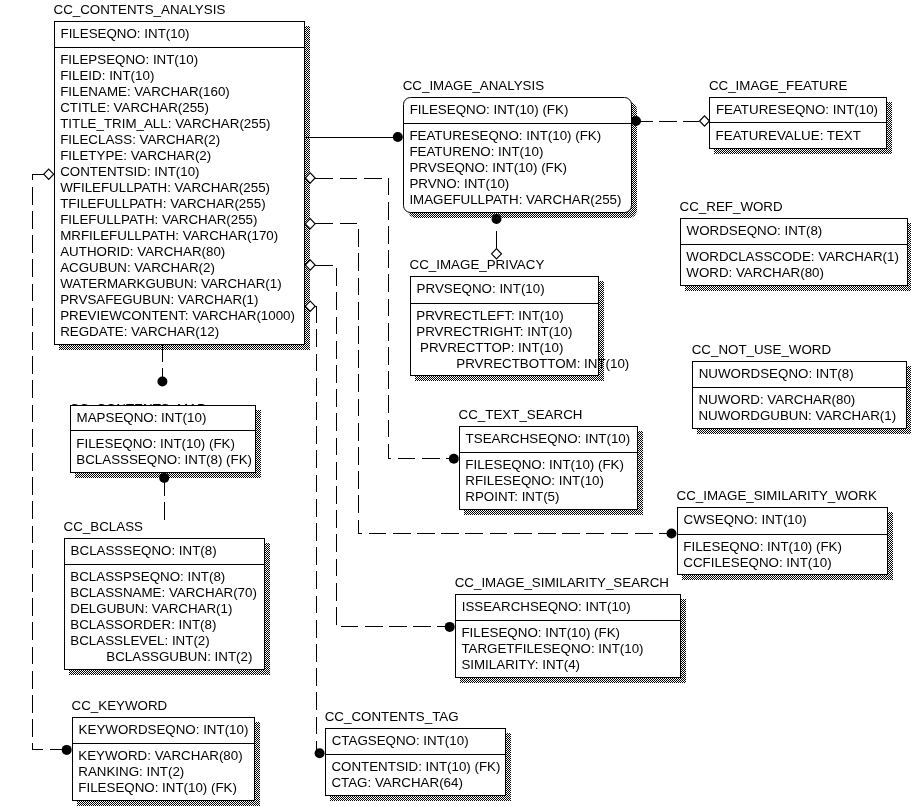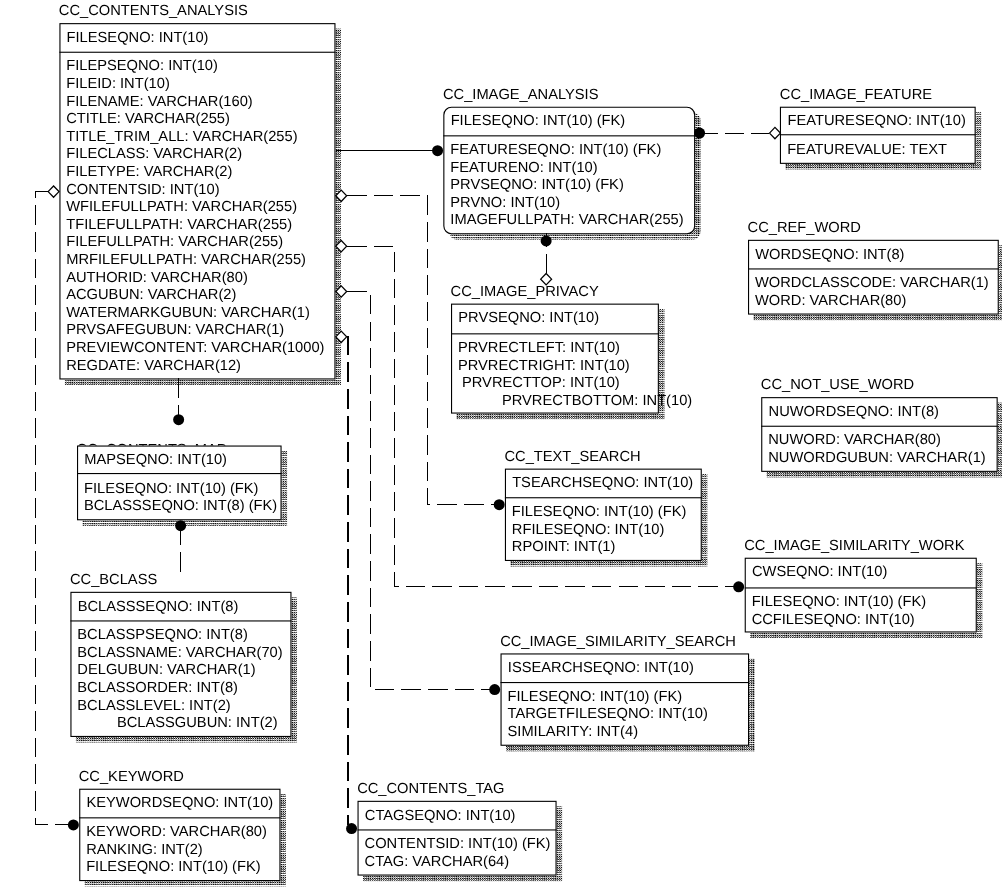--- a/index.html
+++ b/index.html
@@ -82,21 +82,21 @@
       <div class="erow" style="left: 60.2px; top: 67.7px;">FILEID: INT(10)</div>
       <div class="erow" style="left: 60.2px; top: 83.7px;">FILENAME: VARCHAR(160)</div>
       <div class="erow" style="left: 60.2px; top: 99.7px;">CTITLE: VARCHAR(255)</div>
       <div class="erow" style="left: 60.2px; top: 115.7px;">TITLE_TRIM_ALL: VARCHAR(255)</div>
       <div class="erow" style="left: 60.2px; top: 131.7px;">FILECLASS: VARCHAR(2)</div>
       <div class="erow" style="left: 60.2px; top: 147.7px;">FILETYPE: VARCHAR(2)</div>
       <div class="erow" style="left: 60.2px; top: 163.7px;">CONTENTSID: INT(10)</div>
       <div class="erow" style="left: 60.2px; top: 179.7px;">WFILEFULLPATH: VARCHAR(255)</div>
       <div class="erow" style="left: 60.2px; top: 195.7px;">TFILEFULLPATH: VARCHAR(255)</div>
       <div class="erow" style="left: 60.2px; top: 211.7px;">FILEFULLPATH: VARCHAR(255)</div>
-      <div class="erow" style="left: 60.2px; top: 227.7px;">MRFILEFULLPATH: VARCHAR(255)</div>
+      <div class="erow" style="left: 60.2px; top: 227.7px;">MRFILEFULLPATH: VARCHAR(170)</div>
       <div class="erow" style="left: 60.2px; top: 243.7px;">AUTHORID: VARCHAR(80)</div>
       <div class="erow" style="left: 60.2px; top: 259.7px;">ACGUBUN: VARCHAR(2)</div>
       <div class="erow" style="left: 60.2px; top: 275.7px;">WATERMARKGUBUN: VARCHAR(1)</div>
       <div class="erow" style="left: 60.2px; top: 291.7px;">PRVSAFEGUBUN: VARCHAR(1)</div>
       <div class="erow" style="left: 60.2px; top: 307.7px;">PREVIEWCONTENT: VARCHAR(1000)</div>
       <div class="erow" style="left: 60.2px; top: 323.7px;">REGDATE: VARCHAR(12)</div>
     </div>
     <div class="entity" style="left: 0px; top: 0px;">
       <div class="etitle" style="left: 402.7px; top: 78.6px;">CC_IMAGE_ANALYSIS</div>
       <div class="shadow" style="left: 408.2px; top: 101.9px; width: 228.4px; height: 116.3px; border-radius: 8px;"></div>
@@ -156,21 +156,21 @@
       <div class="erow" style="left: 76.3px; top: 451.5px;">BCLASSSEQNO: INT(8) (FK)</div>
     </div>
     <div class="entity" style="left: 0px; top: 0px;">
       <div class="etitle" style="left: 458.6px; top: 407.8px;">CC_TEXT_SEARCH</div>
       <div class="shadow" style="left: 464.1px; top: 431.1px; width: 179.3px; height: 84px;"></div>
       <div class="ebox" style="left: 459.1px; top: 426.1px; width: 179.3px; height: 84px;"></div>
       <div class="esep" style="left: 459.1px; top: 451.9px; width: 179.3px;"></div>
       <div class="erow" style="left: 465.6px; top: 430.8px;">TSEARCHSEQNO: INT(10)</div>
       <div class="erow" style="left: 465.3px; top: 457px;">FILESEQNO: INT(10) (FK)</div>
       <div class="erow" style="left: 465.3px; top: 473px;">RFILESEQNO: INT(10)</div>
-      <div class="erow" style="left: 465.3px; top: 489px;">RPOINT: INT(1)</div>
+      <div class="erow" style="left: 465.3px; top: 489px;">RPOINT: INT(5)</div>
     </div>
     <div class="entity" style="left: 0px; top: 0px;">
       <div class="etitle" style="left: 676.6px; top: 488.8px;">CC_IMAGE_SIMILARITY_WORK</div>
       <div class="shadow" style="left: 682.1px; top: 512.1px; width: 211.3px; height: 68px;"></div>
       <div class="ebox" style="left: 677.1px; top: 507.1px; width: 211.3px; height: 68px;"></div>
       <div class="esep" style="left: 677.1px; top: 533.6px; width: 211.3px;"></div>
       <div class="erow" style="left: 683.6px; top: 511.8px;">CWSEQNO: INT(10)</div>
       <div class="erow" style="left: 683.3px; top: 538.7px;">FILESEQNO: INT(10) (FK)</div>
       <div class="erow" style="left: 683.3px; top: 554.7px;">CCFILESEQNO: INT(10)</div>
     </div>

